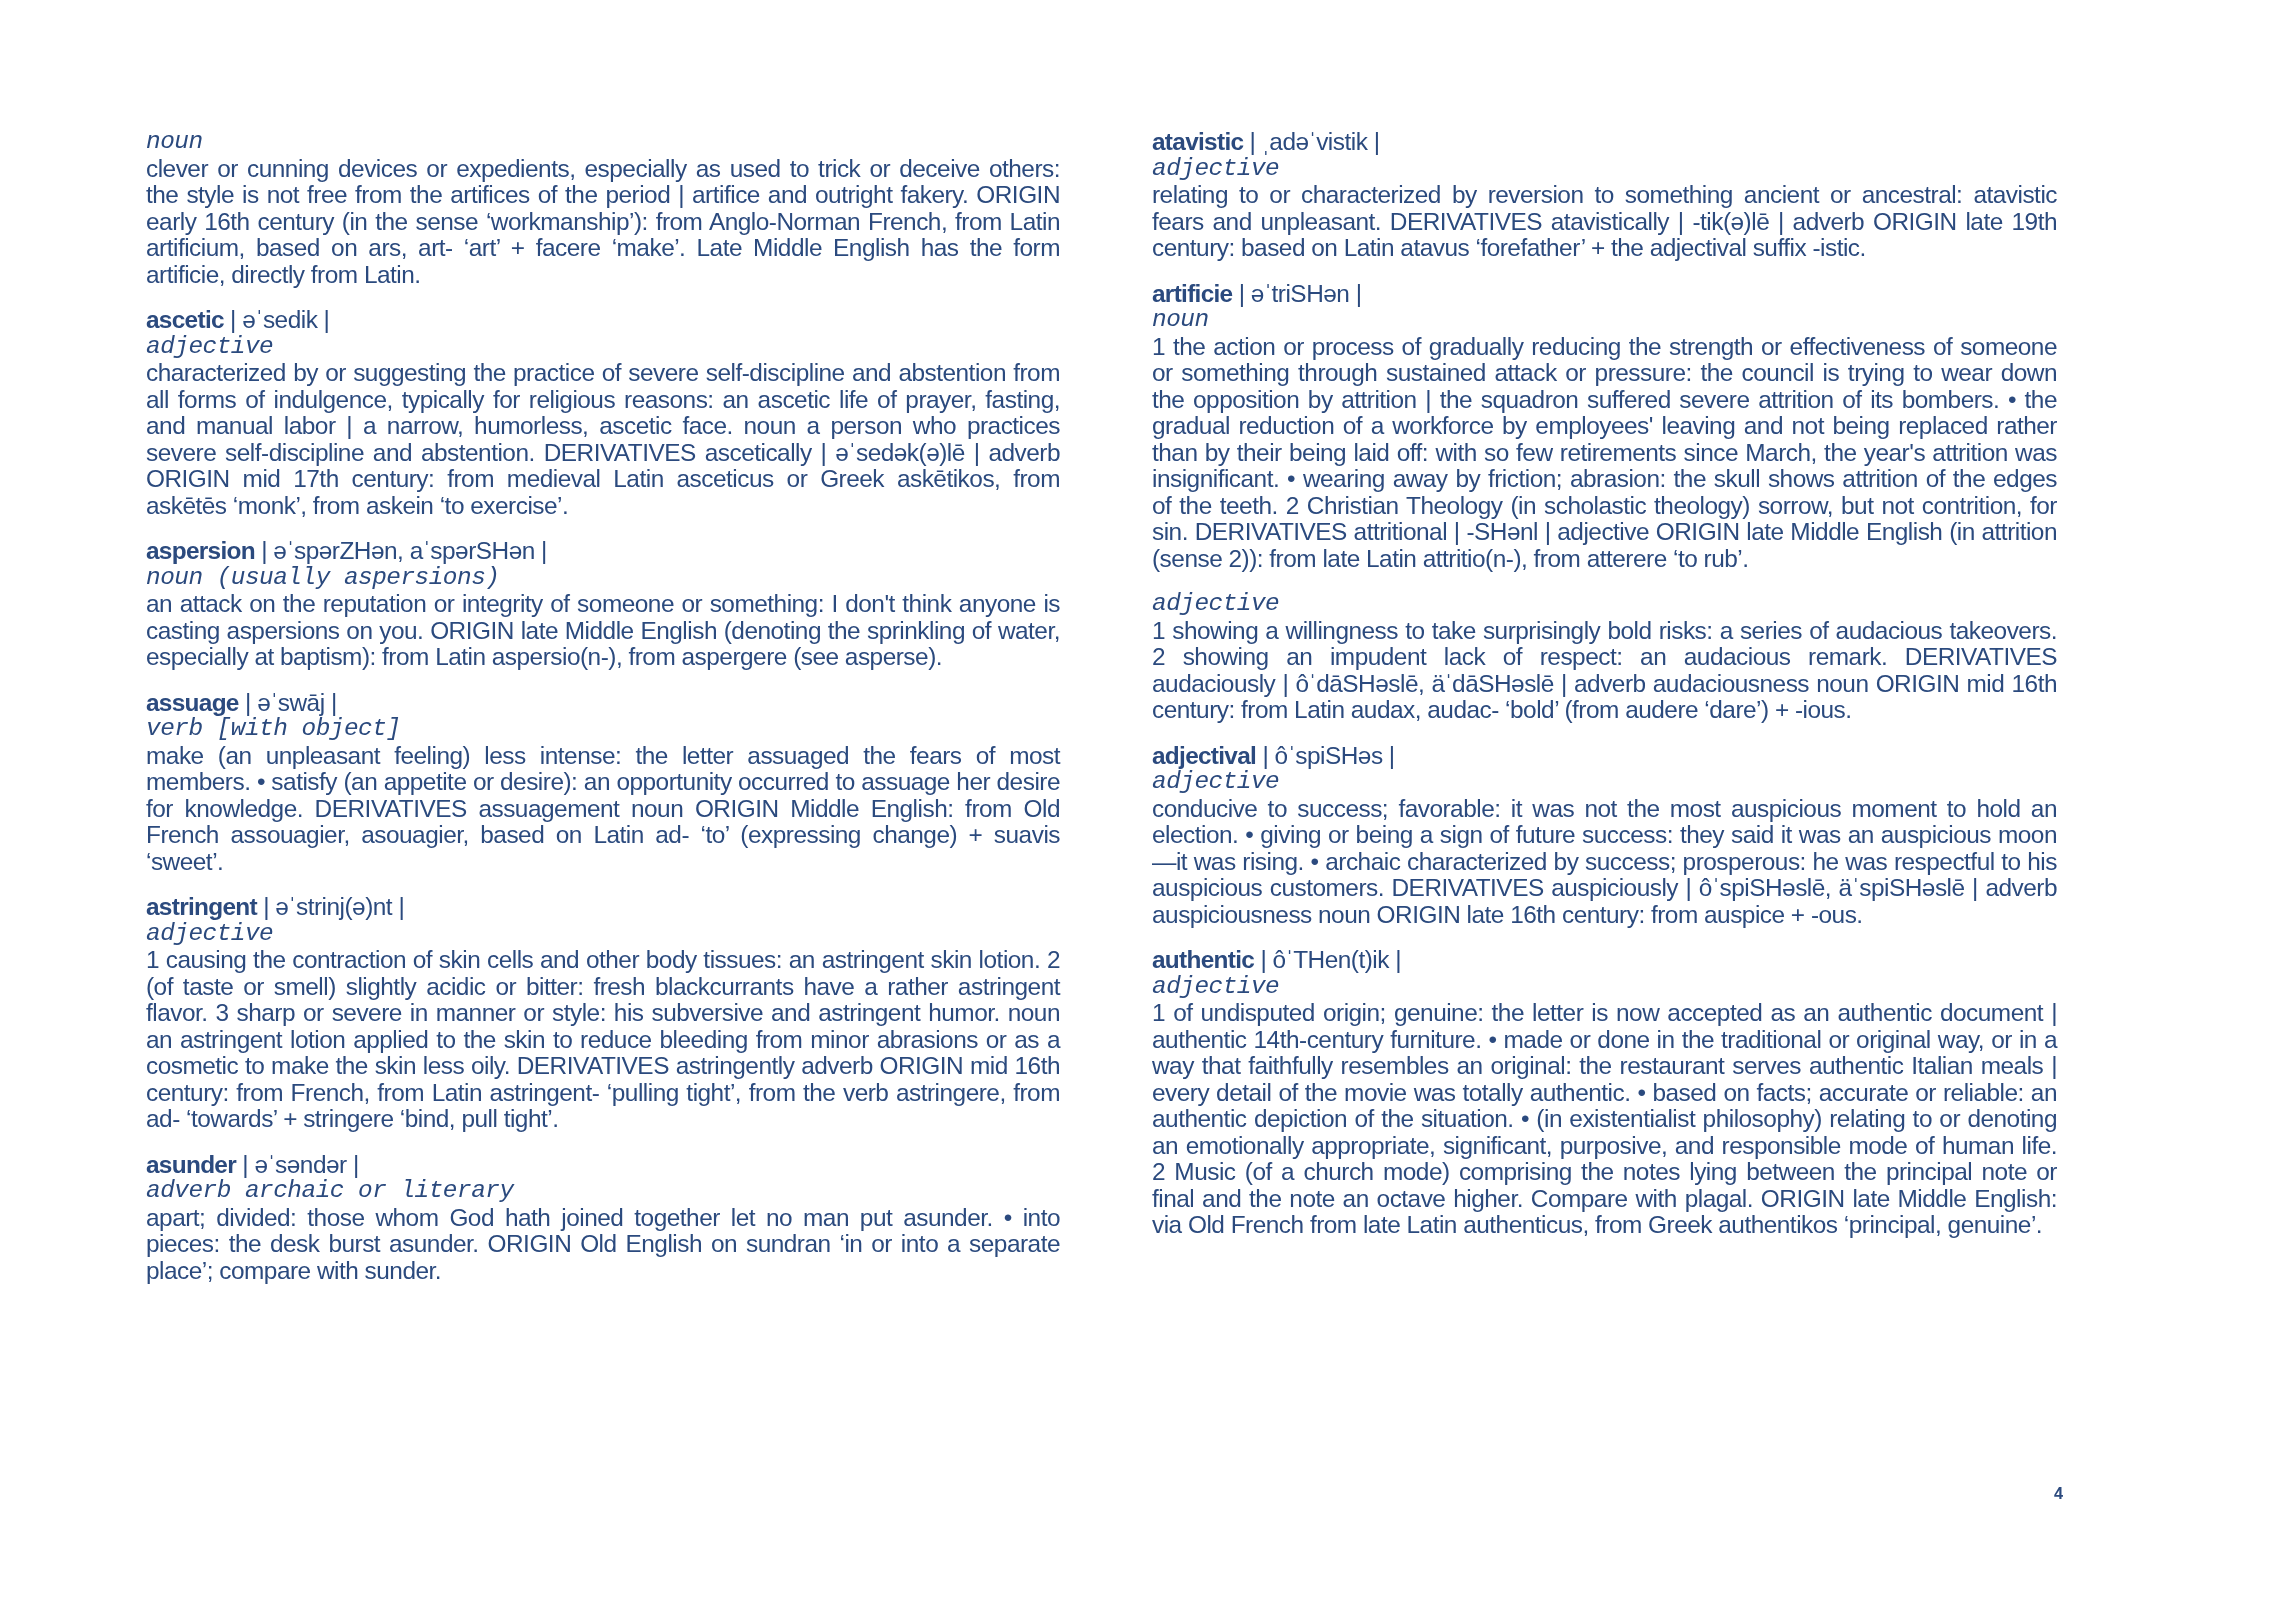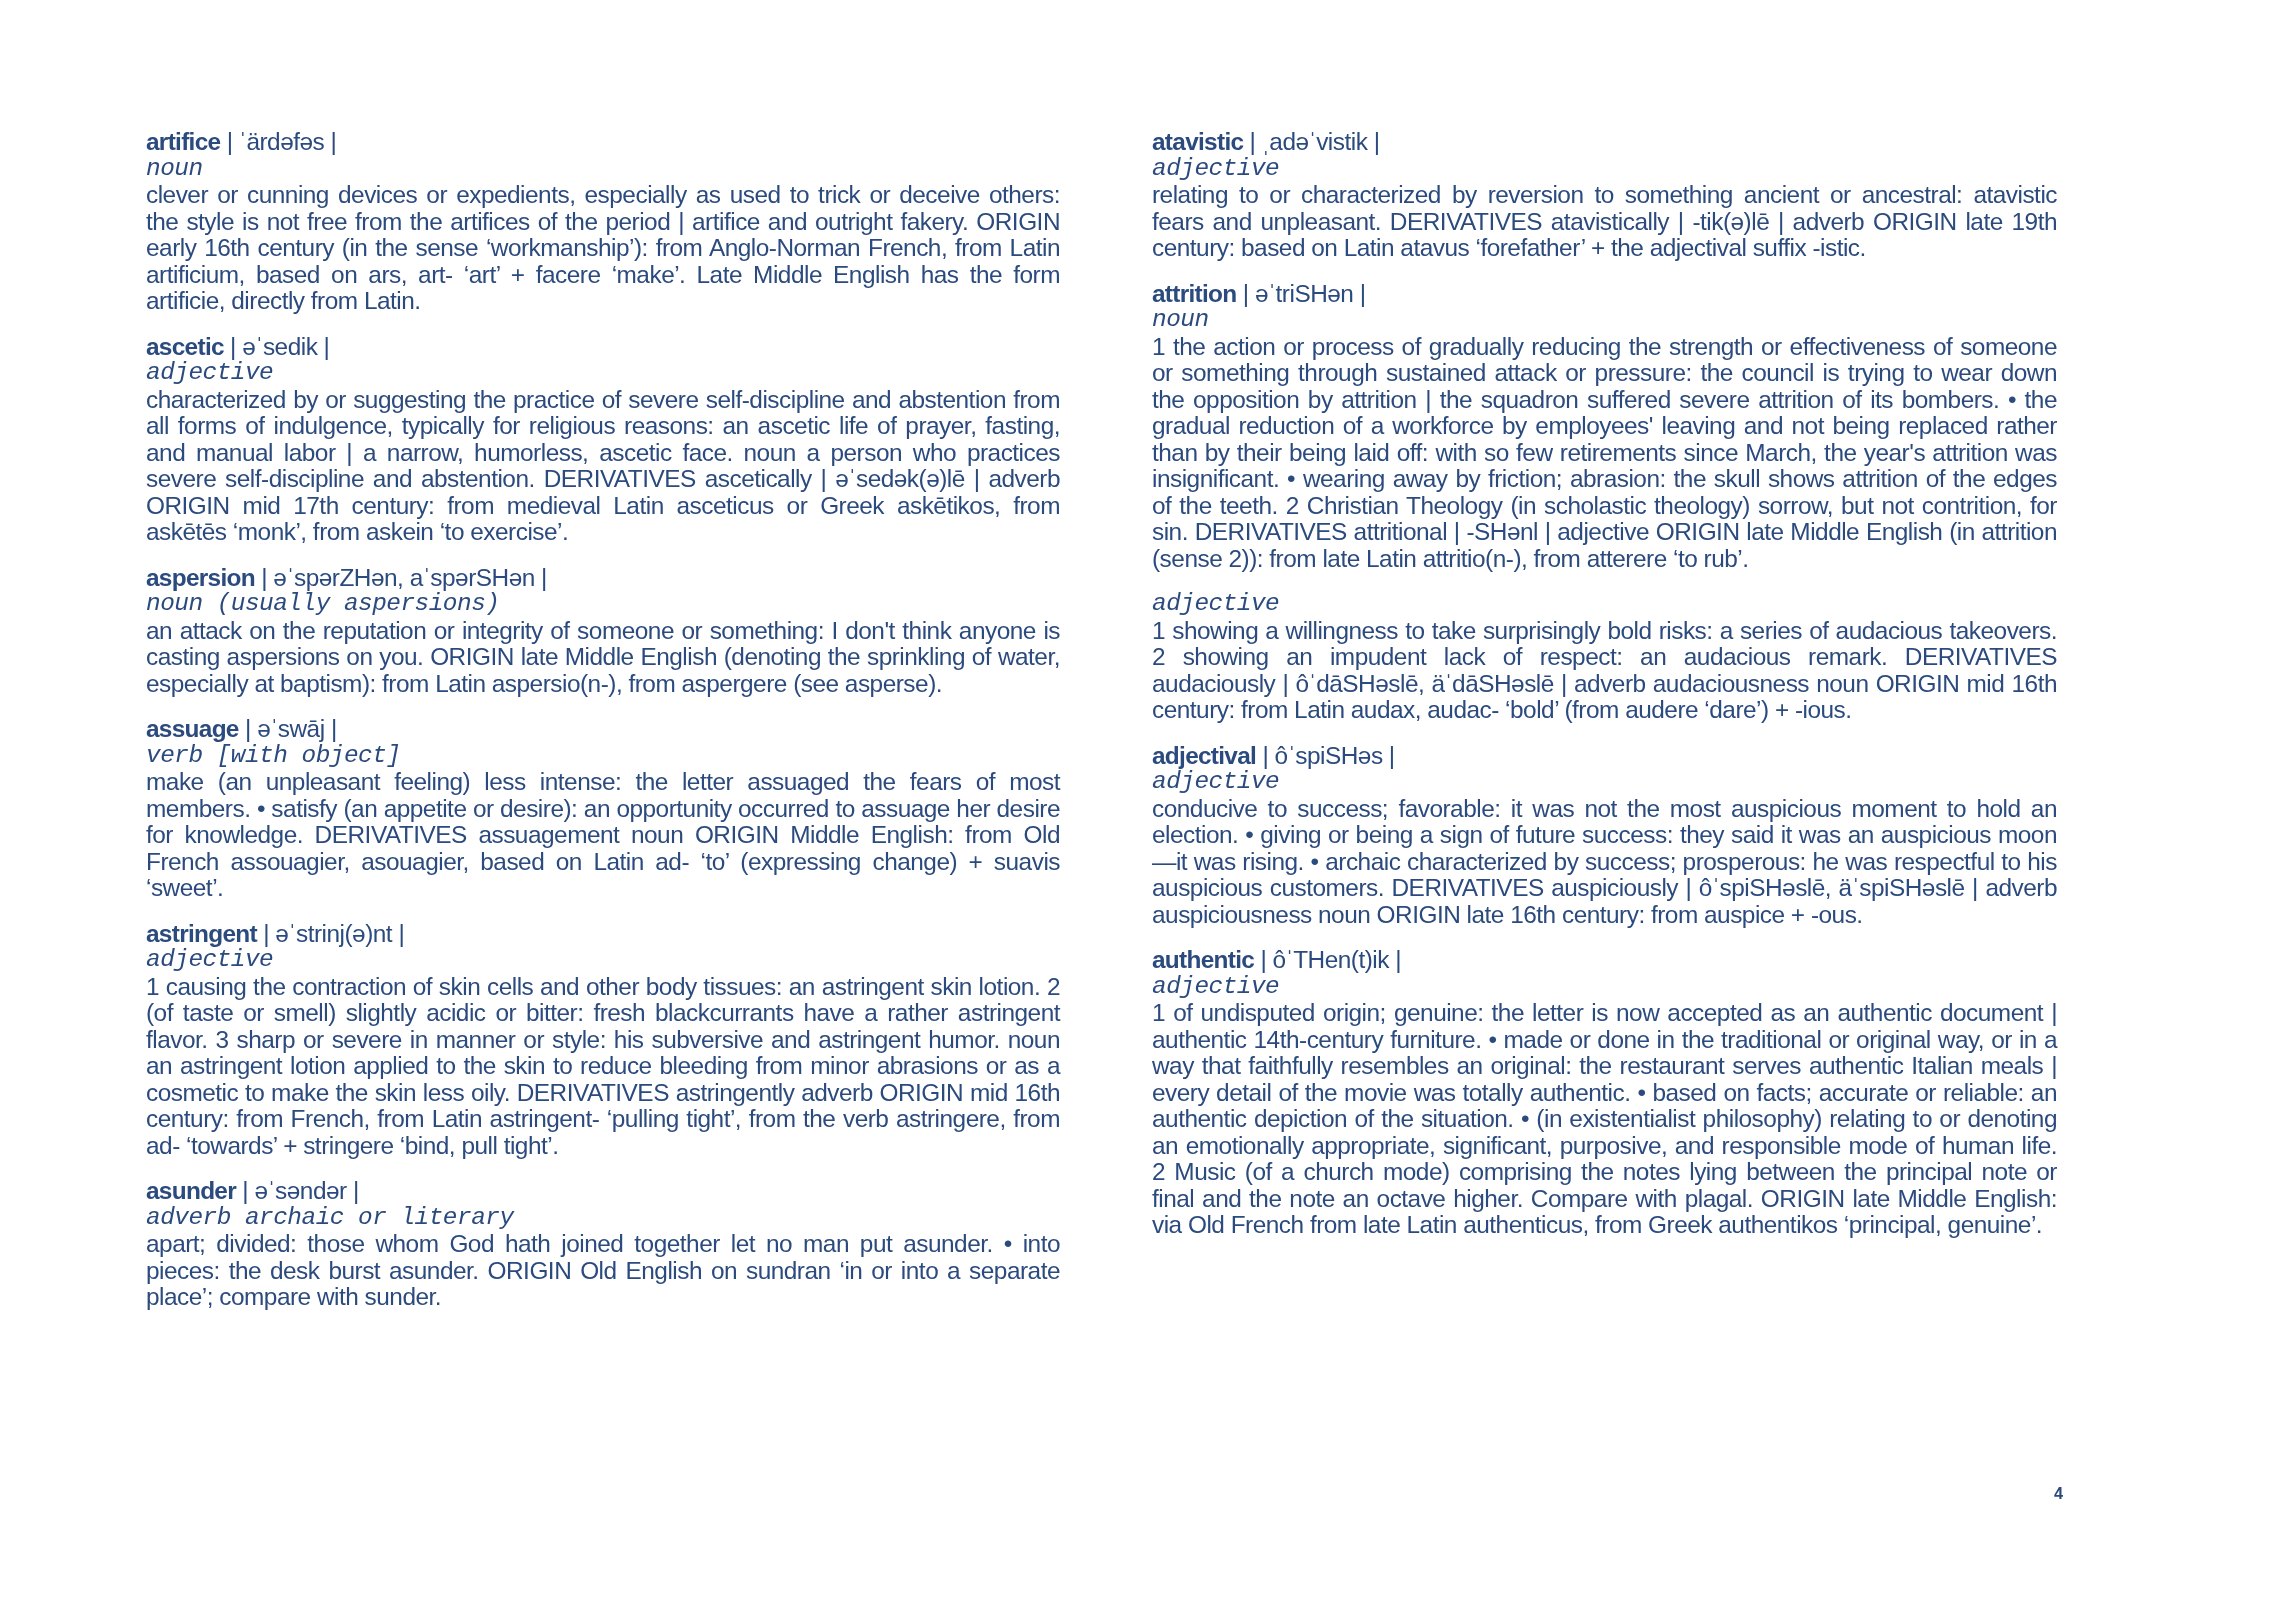--- a/index.html
+++ b/index.html
@@ -63,24 +63,20 @@
   }
 </style>
 </head>
 <body>
 
 <div class="page">
 
   <div class="column col-left">
 
     <div class="entry">
-      <div class="headline">
-        <span class="headword">artifice</span>
-        <span class="pron">| ˈärdəfəs |</span>
-      </div>
       <span class="pos">noun</span>
       <span class="definition">clever or cunning devices or expedients, especially as used to trick or de­ceive others: the style is not free from the artifices of the period | artifice and outright fakery. ORIGIN early 16th century (in the sense ‘workmanship’): from Anglo-Norman French, from Latin artificium, based on ars, art- ‘art’ + facere ‘make’. Late Middle English has the form artificie, directly from Latin.</span>
     </div>
 
     <div class="entry">
       <div class="headline">
         <span class="headword">ascetic</span>
         <span class="pron">| əˈsedik |</span>
       </div>
       <span class="pos">adjective</span>
@@ -131,21 +127,21 @@
       <div class="headline">
         <span class="headword">atavistic</span>
         <span class="pron">| ˌadəˈvistik |</span>
       </div>
       <span class="pos">adjective</span>
       <span class="definition">relating to or characterized by reversion to something ancient or ancestral: atavistic fears and unpleasant. DERIVATIVES atavistically | -tik(ə)lē | adverb ORIGIN late 19th century: based on Latin atavus ‘forefather’ + the adjectival suffix -istic.</span>
     </div>
 
     <div class="entry">
       <div class="headline">
-        <span class="headword">attrition</span>
+        <span class="headword">artificie</span>
         <span class="pron">| əˈtriSHən |</span>
       </div>
       <span class="pos">noun</span>
       <span class="definition">1 the action or process of gradually reducing the strength or effectiveness of someone or something through sustained attack or pressure: the council is trying to wear down the opposition by attrition | the squadron suffered severe attrition of its bombers. • the gradual reduction of a workforce by employees' leaving and not being replaced rather than by their being laid off: with so few retirements since March, the year's attrition was insignificant. • wearing away by friction; abrasion: the skull shows attrition of the edges of the teeth. 2 Christian Theology (in scholastic theology) sorrow, but not contrition, for sin. DERIVATIVES attritional | -SHənl | adjective ORIGIN late Middle English (in attrition (sense 2)): from late Latin attritio(n-), from atterere ‘to rub’.</span>
     </div>
 
     <div class="entry">
       <span class="pos">adjective</span>
       <span class="definition">1 showing a willingness to take surprisingly bold risks: a series of audacious takeovers. 2 showing an impudent lack of respect: an audacious remark. DE­RIVATIVES audaciously | ôˈdāSHəslē, äˈdāSHəslē | adverb audaciousness noun ORIGIN mid 16th century: from Latin audax, audac- ‘bold’ (from aud­ere ‘dare’) + -ious.</span>
     </div>

